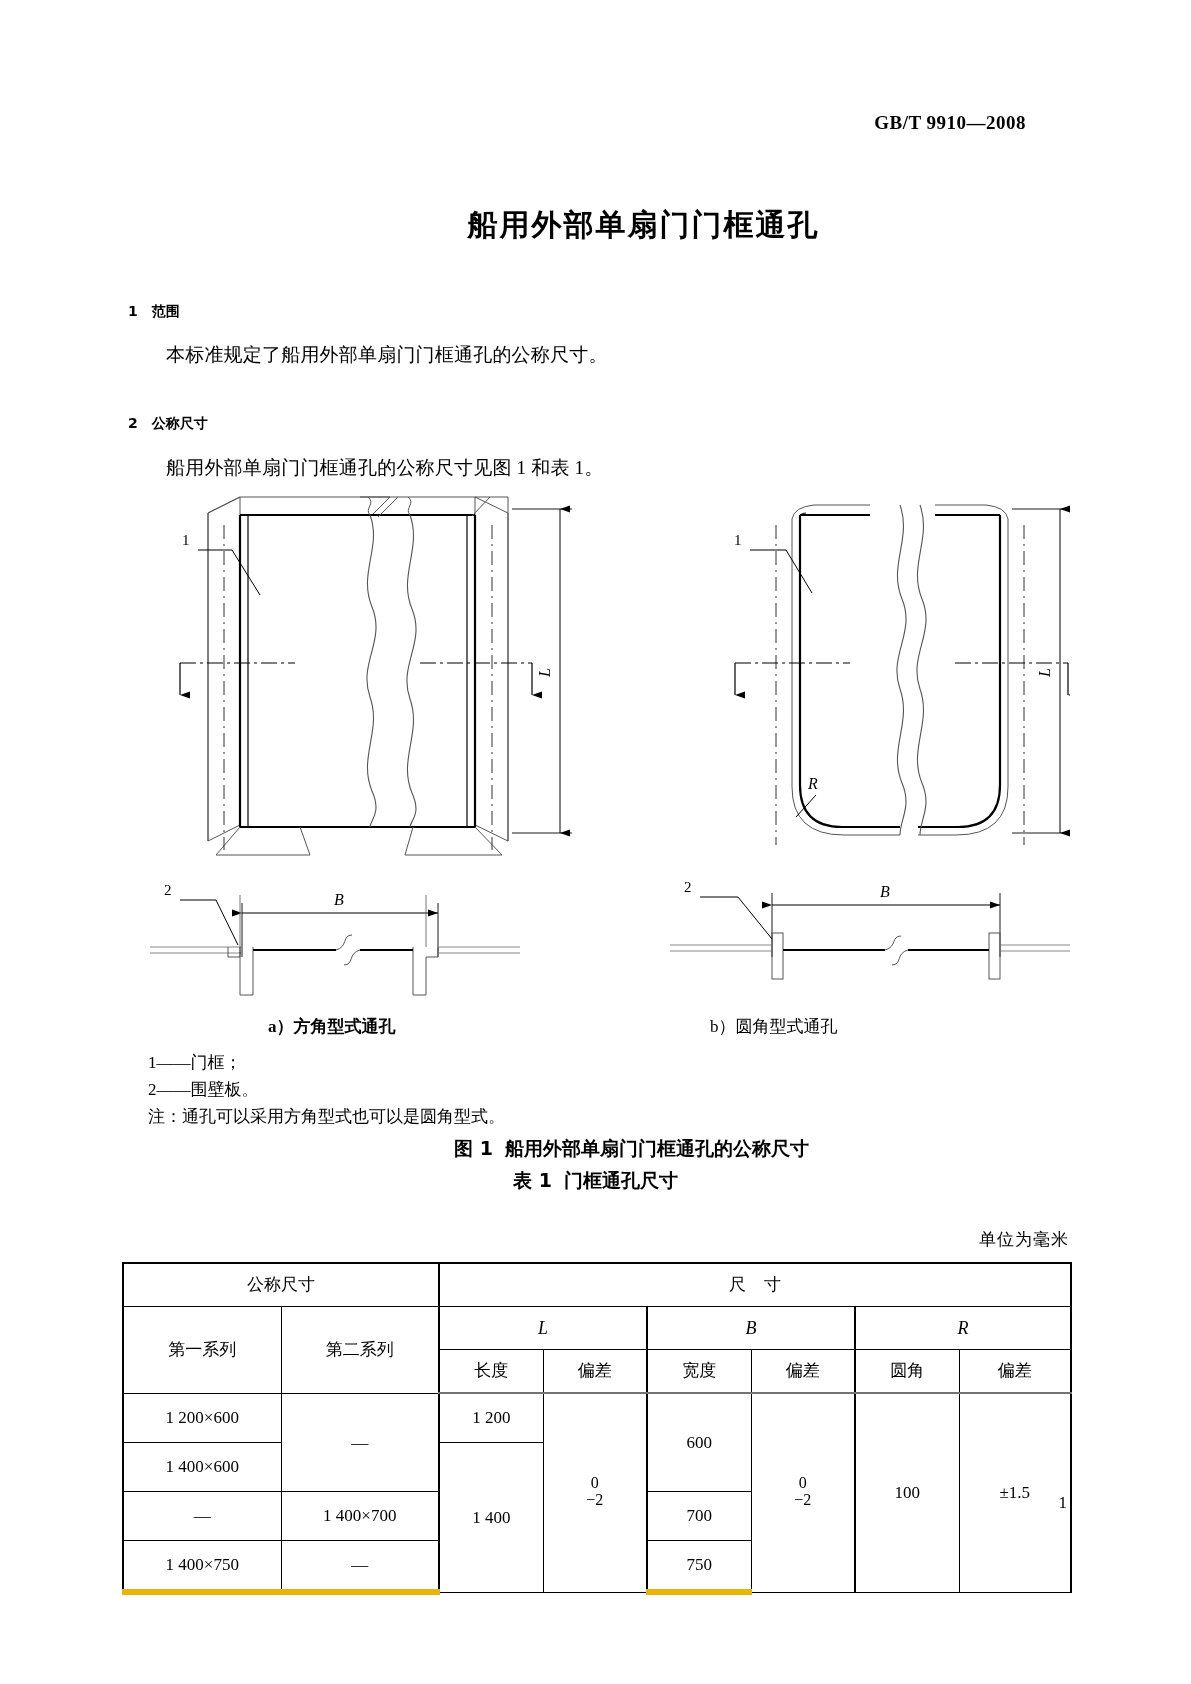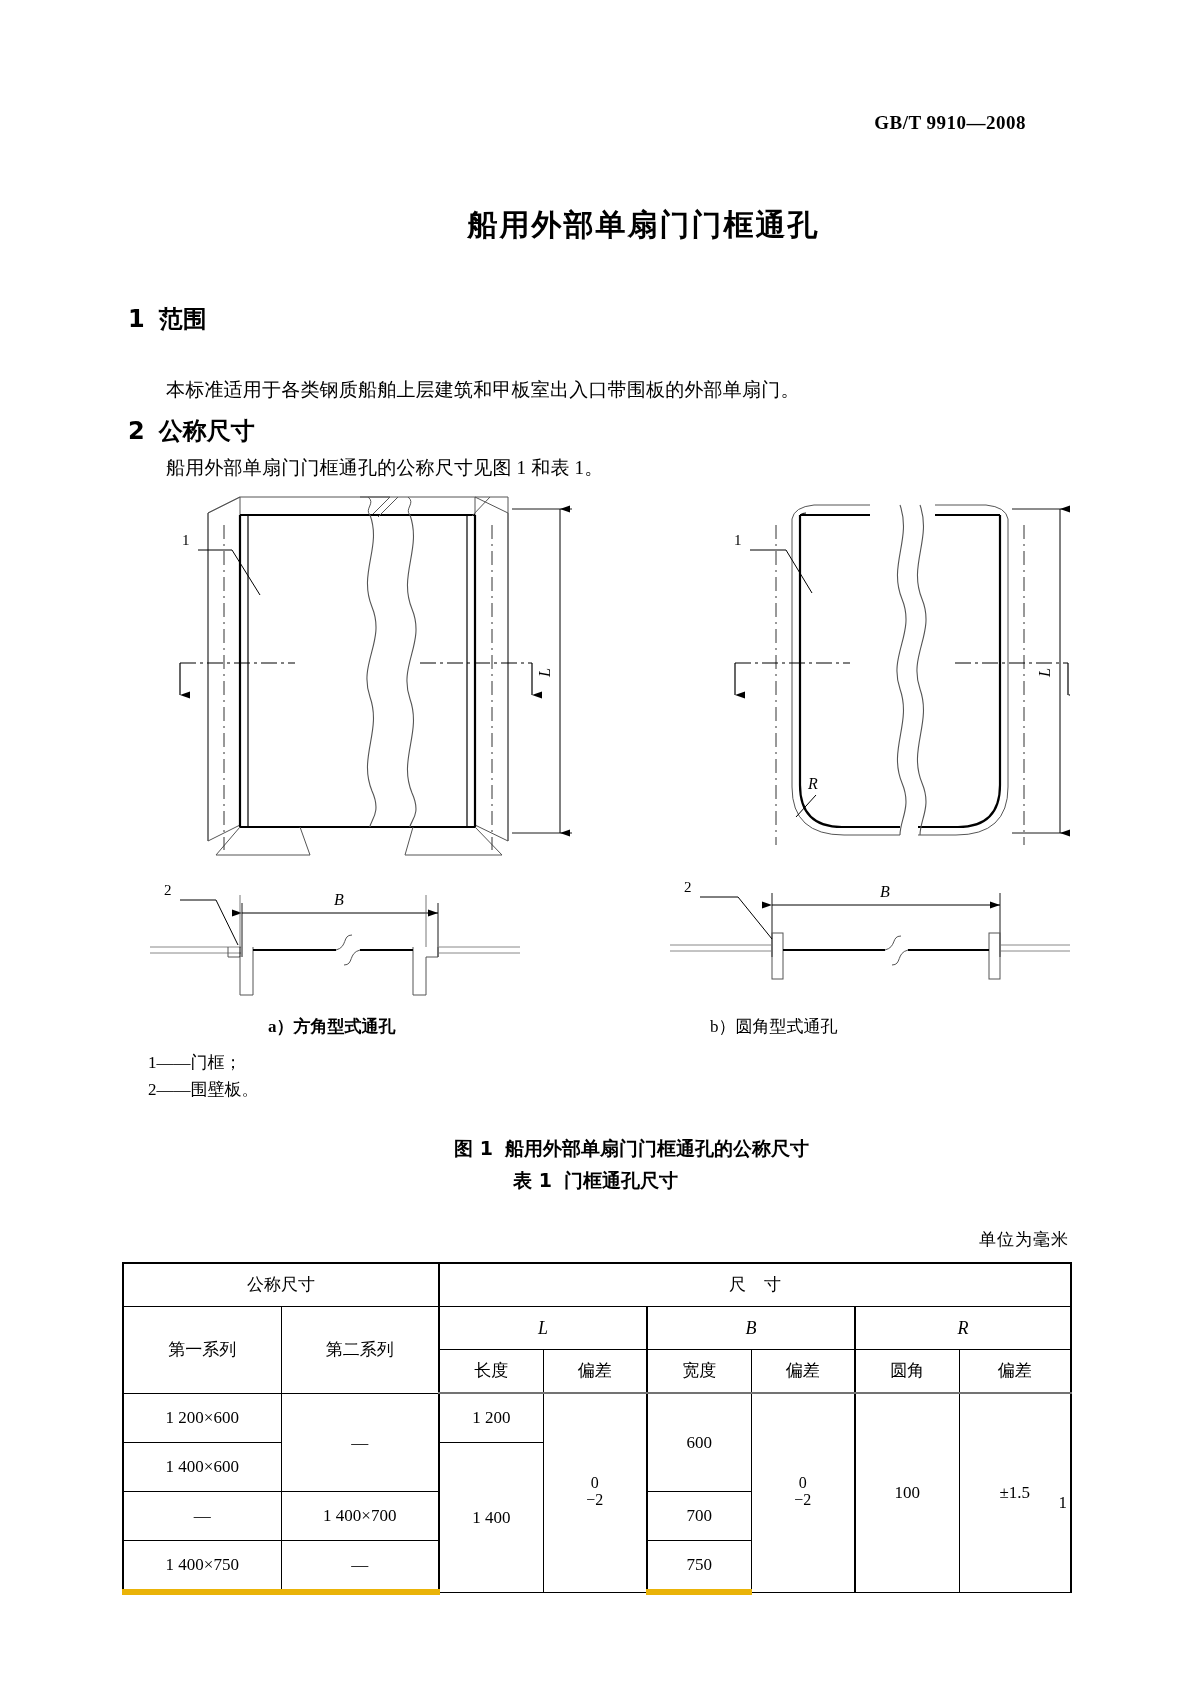--- a/index.html
+++ b/index.html
@@ -44,21 +44,21 @@
     letter-spacing: 2px;
     padding-left: 48px;
   }
 
   
   .clause-head {
     position: absolute;
     left: 128px;
     font-family: "DejaVu Sans", "Liberation Sans", sans-serif;
     font-weight: bold;
-    font-size: 24px;
+    font-size: 14px;
     white-space: nowrap;
   }
   .clause-head .num { margin-right: 14px; font-weight: bold; }
   .para {
     position: absolute;
     left: 166px;
     font-family: "Liberation Serif", "DejaVu Serif", serif;
     font-size: 19px;
     white-space: nowrap;
     letter-spacing: 0.2px;
@@ -163,21 +163,21 @@
 
 <div id="page">
 
   <div class="std-header">GB/T 9910—2008</div>
 
   <div class="doc-title">船用外部单扇门门框通孔</div>
 
   <div class="clause-head" style="top:303px;">
     <span class="num">1</span><span>范围</span>
   </div>
-  <div class="para" style="top:377px;">本标准适用于各类钢质船舶上层建筑和甲板室出入口带围板的外部单扇门。</div>
+  <div class="para" style="top:342px;">本标准规定了船用外部单扇门门框通孔的公称尺寸。</div>
 
   <div class="clause-head" style="top:415px;">
     <span class="num">2</span><span>公称尺寸</span>
   </div>
   <div class="para" style="top:455px;">船用外部单扇门门框通孔的公称尺寸见图 1 和表 1。</div>
 
   <div class="figure-wrap">
     <svg width="950" height="560" viewBox="0 0 950 560">
       <defs>
         <marker id="arrDown" markerWidth="9" markerHeight="11" refX="4.5" refY="10" orient="auto" markerUnits="userSpaceOnUse">
@@ -343,20 +343,21 @@
         <text class="lbl" x="84" y="397">2</text>
       </g>
     </svg>
   </div>
 
   <div class="fig-caption cap-a">a）方角型式通孔</div>
   <div class="fig-caption cap-b">b）圆角型式通孔</div>
 
   <div class="legend-line" style="top:1051px;text-align:center;">1——门框；</div>
   <div class="legend-line" style="top:1078px;">2——围壁板。</div>
+  <div class="legend-line" style="top:1105px;">注：通孔可以采用方角型式也可以是圆角型式。</div>
 
   <div class="center-cap" style="top:1136px;padding-left:36px;">
     <span>图 1</span><span class="gap"></span><span>船用外部单扇门门框通孔的公称尺寸</span>
   </div>
 
   <div class="center-cap" style="top:1168px;">
     <span>表 1</span><span class="gap"></span><span>门框通孔尺寸</span>
   </div>
 
   <div class="unit-note">单位为毫米</div>

